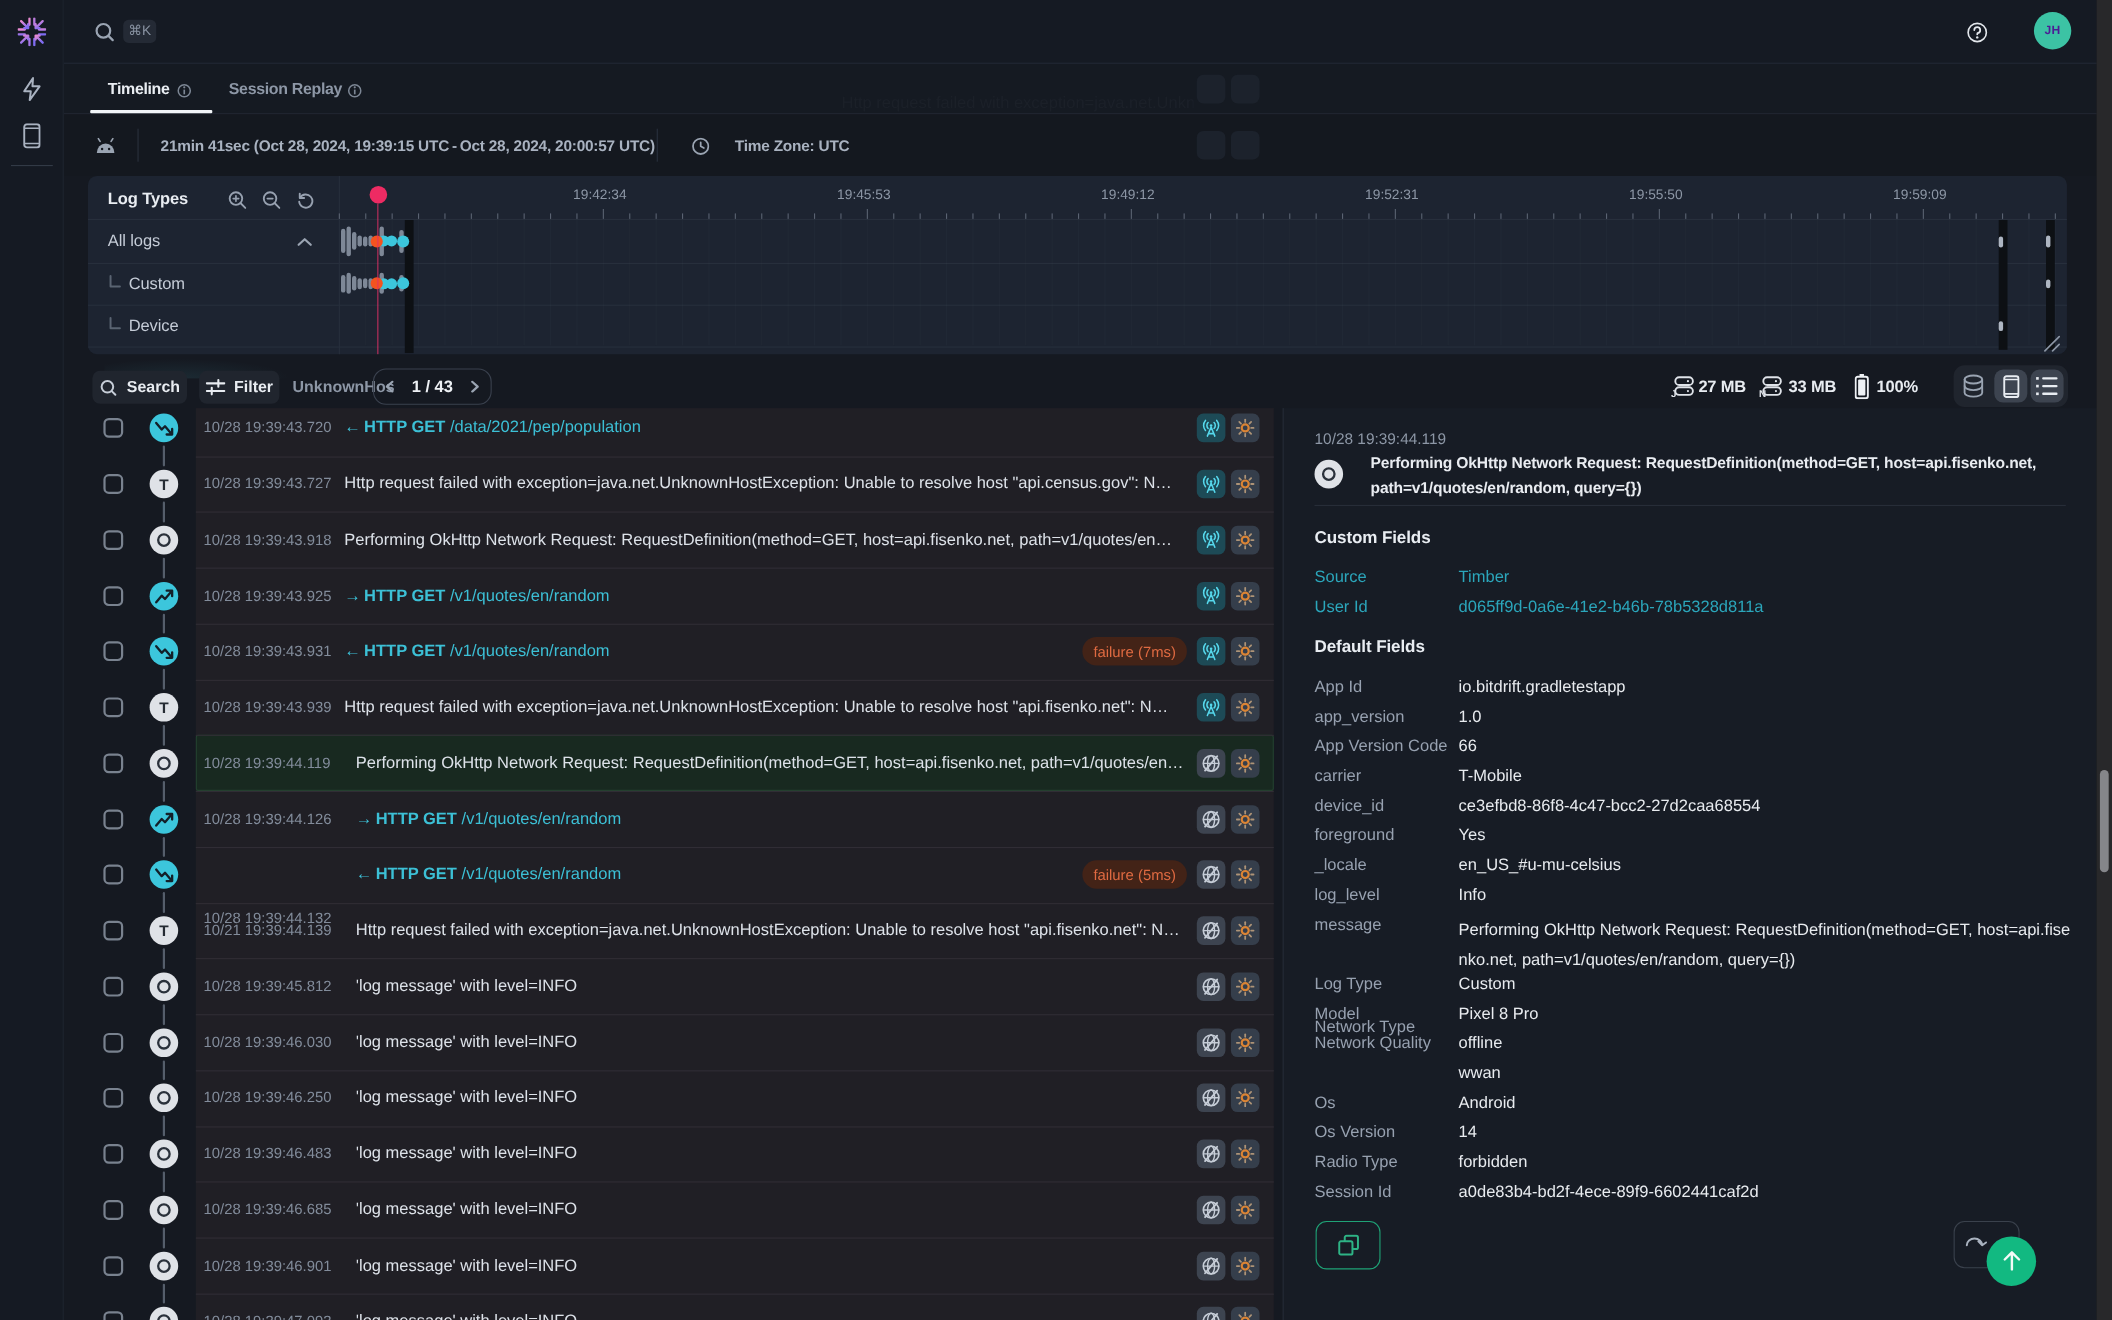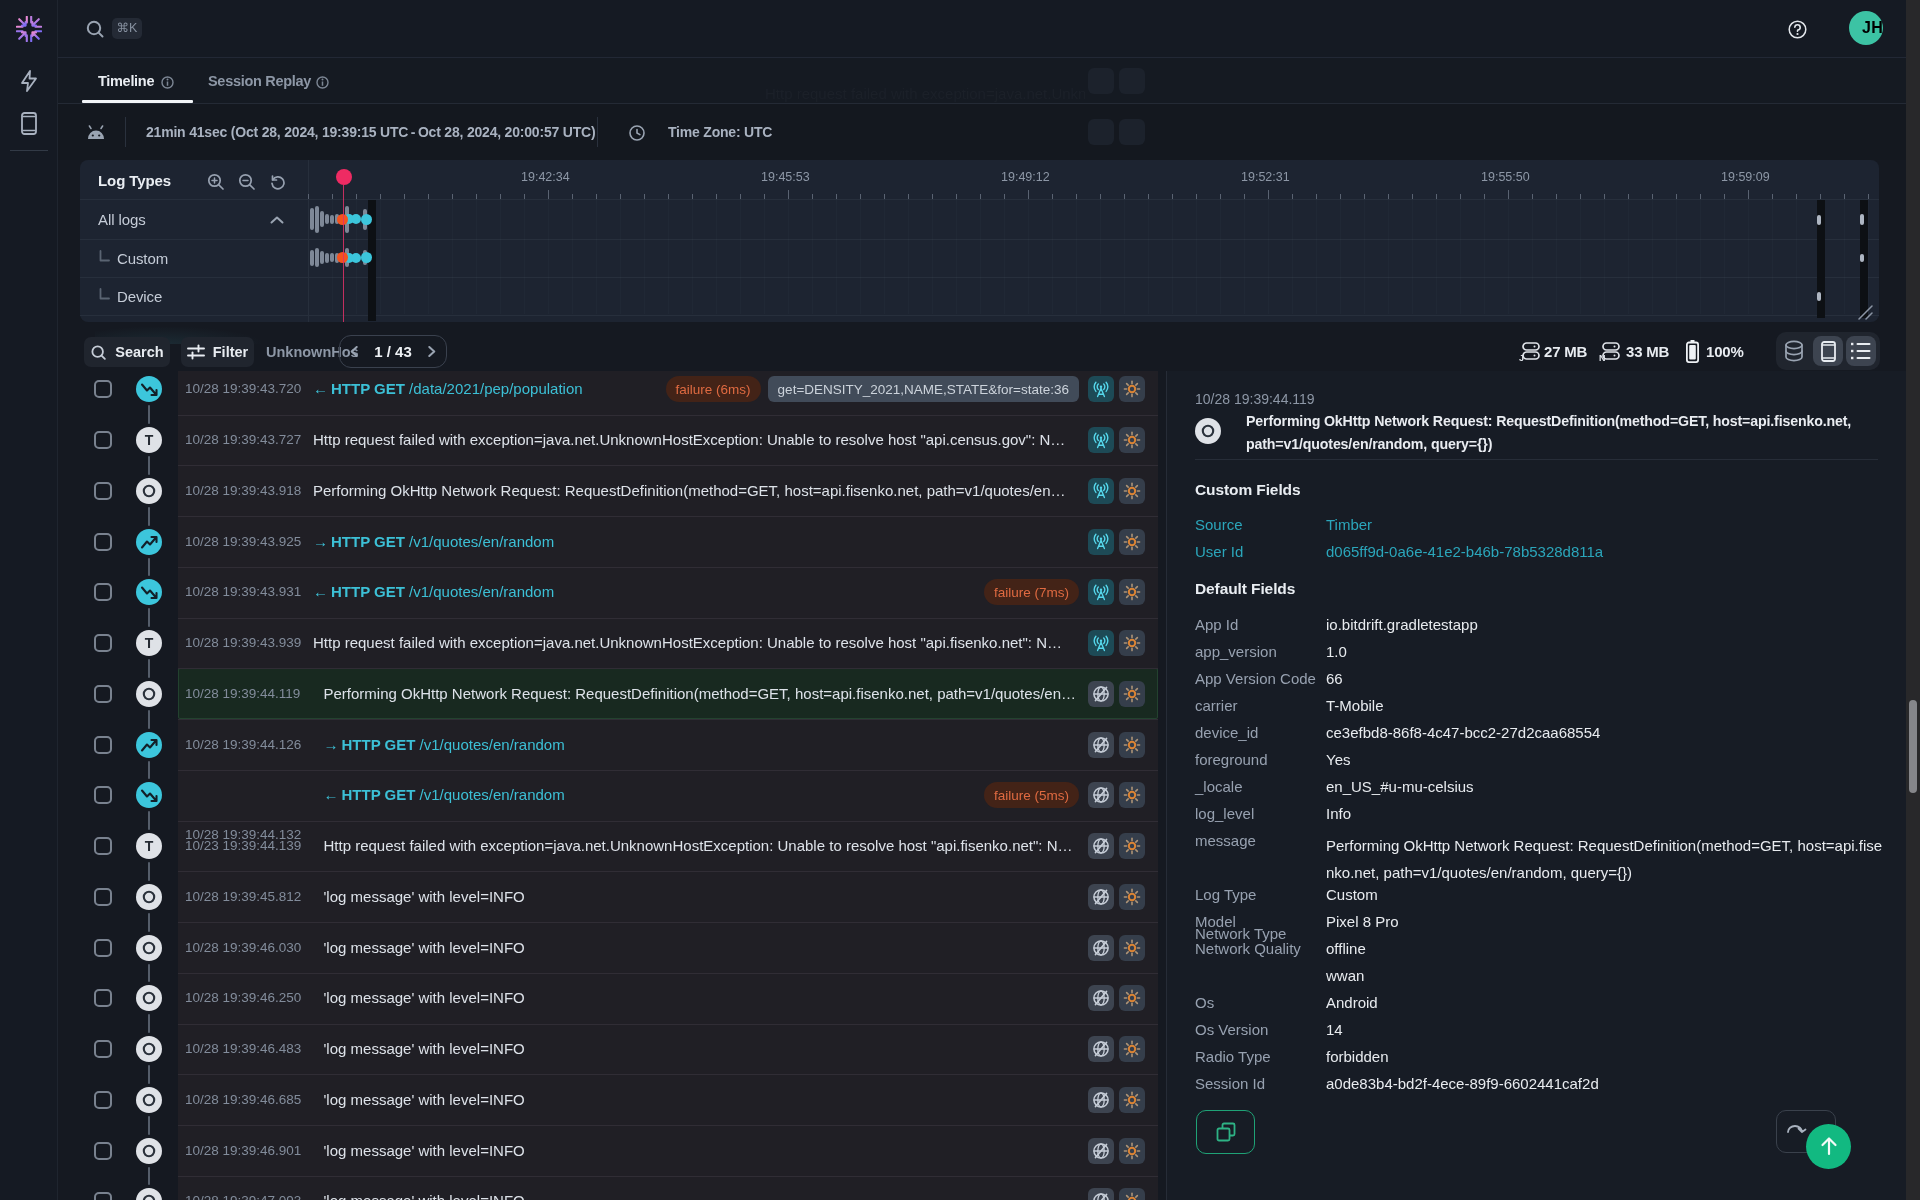--- a/index.html
+++ b/index.html
@@ -1,22 +1,22 @@
 <!DOCTYPE html>
 <html><head><meta charset="utf-8"><title>Timeline</title><style>
 *{margin:0;padding:0;box-sizing:border-box}
 html,body{width:1920px;height:1200px;overflow:hidden;background:#14161c;
  font-family:"Liberation Sans",sans-serif;-webkit-font-smoothing:antialiased}
 .abs{position:absolute}
 .ico{display:block}
 body{position:relative}
 .cmdk{left:112px;top:18px;width:30px;height:21px;background:#242a35;border-radius:5px;color:#8791a0;
  font-size:12.5px;text-align:center;line-height:21px}
-.avatar{left:1849px;top:11px;width:34px;height:34px;border-radius:50%;background:#3cc3a4;color:#000000;
- font-weight:bold;font-size:16px;text-align:right;line-height:34px;letter-spacing:.3px}
+.avatar{left:1849px;top:11px;width:34px;height:34px;border-radius:50%;background:#3cc3a4;color:#4c1d95;
+ font-weight:bold;font-size:11px;text-align:center;line-height:34px;letter-spacing:.3px}
 
 .tab{font-size:14.5px;font-weight:bold;color:#e9edf2;letter-spacing:-.3px}
 .tab.in{color:#8d97a6}
 .underline{left:82px;top:100px;width:111px;height:2.5px;background:#f2f5f8;border-radius:1px}
 .sesstext{font-size:14px;font-weight:600;color:#a9b2c0;letter-spacing:-.2px}
 .vdiv{width:1px;background:#2a313d}
 .ghost{width:26px;height:26px;border-radius:6px;background:#1c222c}
 .tl-label{font-size:15px;color:#c5ccd7;letter-spacing:-.1px}
 .tl-grid{width:1px;background:rgba(150,162,180,.035)}
 .tick{background:#5a6372;width:1px}
@@ -383,24 +383,20 @@
     <div class="abs ck" style="top:380.3px"></div>
     <div class="abs lgc teal" style="top:376.3px">
       <div class="abs " style="left:3px;top:2px">
         <svg class="ico" width="20" height="22" viewBox="0 0 20 22" style="">
           <path d="M3 6.5 L8 12.5 L11 9.5 L17 16.5 M12.5 17 L17.5 17 L17.5 12" fill="none" stroke="#132029" stroke-width="2.1" stroke-linecap="round" stroke-linejoin="round"></path>
         </svg>
       </div>
     </div>
     <div class="abs ts" style="top:381.3px">10/28 19:39:43.720</div>
     <div class="abs msg teal" style="left:313px;top:380.3px"><span style="font-weight:400">←</span> <b>HTTP GET</b> /data/2021/pep/population</div>
-    <div class="abs " style="left:479px;top:376.3px;width:600px;display:flex;justify-content:flex-end;gap:7px">
-      <div class="badge fail">failure (6ms)</div>
-      <div class="badge gray">get=DENSITY_2021,NAME,STATE&amp;for=state:36</div>
-    </div>
     <div class="abs ribtn ant" style="left:1088px;top:376.3px">
       <div class="abs " style="left:4px;top:4.5px">
         <svg class="ico" width="18" height="17" viewBox="0 0 18 17" style="">
           <circle cx="9" cy="5.8" r="1.2" fill="#56d8ec"></circle>
           <path d="M6.3 8.5 A3.8 3.8 0 0 1 6.3 3.1 M11.7 3.1 A3.8 3.8 0 0 1 11.7 8.5" fill="none" stroke="#56d8ec" stroke-width="1.4" stroke-linecap="round" stroke-linejoin="round"></path>
           <path d="M3.9 10.4 A7 7 0 0 1 3.9 1.2 M14.1 1.2 A7 7 0 0 1 14.1 10.4" fill="none" stroke="#56d8ec" stroke-width="1.4" stroke-linecap="round" stroke-linejoin="round"></path>
           <path d="M9 7.2 L5.6 15.5 M9 7.2 L12.4 15.5 M6.5 13.2 L11.5 13.2" fill="none" stroke="#56d8ec" stroke-width="1.4" stroke-linecap="round" stroke-linejoin="round"></path>
         </svg>
       </div>
     </div>
@@ -708,21 +704,21 @@
           <path d="M12.82 5.18 L14.37 3.63" fill="none" stroke="rgba(214,176,133,0.75)" stroke-width="1.6" stroke-linecap="round" stroke-linejoin="round"></path>
         </svg>
       </div>
     </div>
     <div class="abs rowdiv" style="top:871.4499999999999px"></div>
     <div class="abs conn" style="top:862.05px;height:18.75px"></div>
     <div class="abs ck" style="top:837.05px"></div>
     <div class="abs lgc gray" style="top:833.05px">
       <span style="position:absolute;left:0;top:0;width:26px;height:26px;text-align:center;line-height:26px;font-size:14px;font-weight:bold;color:#252b33">T</span>
     </div>
-    <div class="abs ts" style="top:838.05px">10/23 19:39:44.139</div>
+    <div class="abs ts" style="top:838.05px">10/21 19:39:44.139</div>
     <div class="abs msg" style="left:323.5px;top:837.05px">Http request failed with exception=java.net.UnknownHostException: Unable to resolve host "api.fisenko.net": No address associated with hostname</div>
     <div class="abs ribtn glb" style="left:1088px;top:833.05px">
       <div class="abs " style="left:4px;top:4px">
         <svg class="ico" width="18" height="18" viewBox="0 0 18 18" style="">
           <circle cx="9" cy="9" r="7.1" fill="none" stroke="#c6cdd7" stroke-width="1.5"></circle>
           <ellipse cx="9" cy="9" rx="3.2" ry="7.1" fill="none" stroke="#c6cdd7" stroke-width="1.3"></ellipse>
           <path d="M2.2 9 L15.8 9" fill="none" stroke="#c6cdd7" stroke-width="1.3" stroke-linecap="round" stroke-linejoin="round"></path>
           <path d="M14.5 2.5 L3.5 15.5" fill="none" stroke="#c6cdd7" stroke-width="1.7" stroke-linecap="round" stroke-linejoin="round"></path>
         </svg>
       </div>

